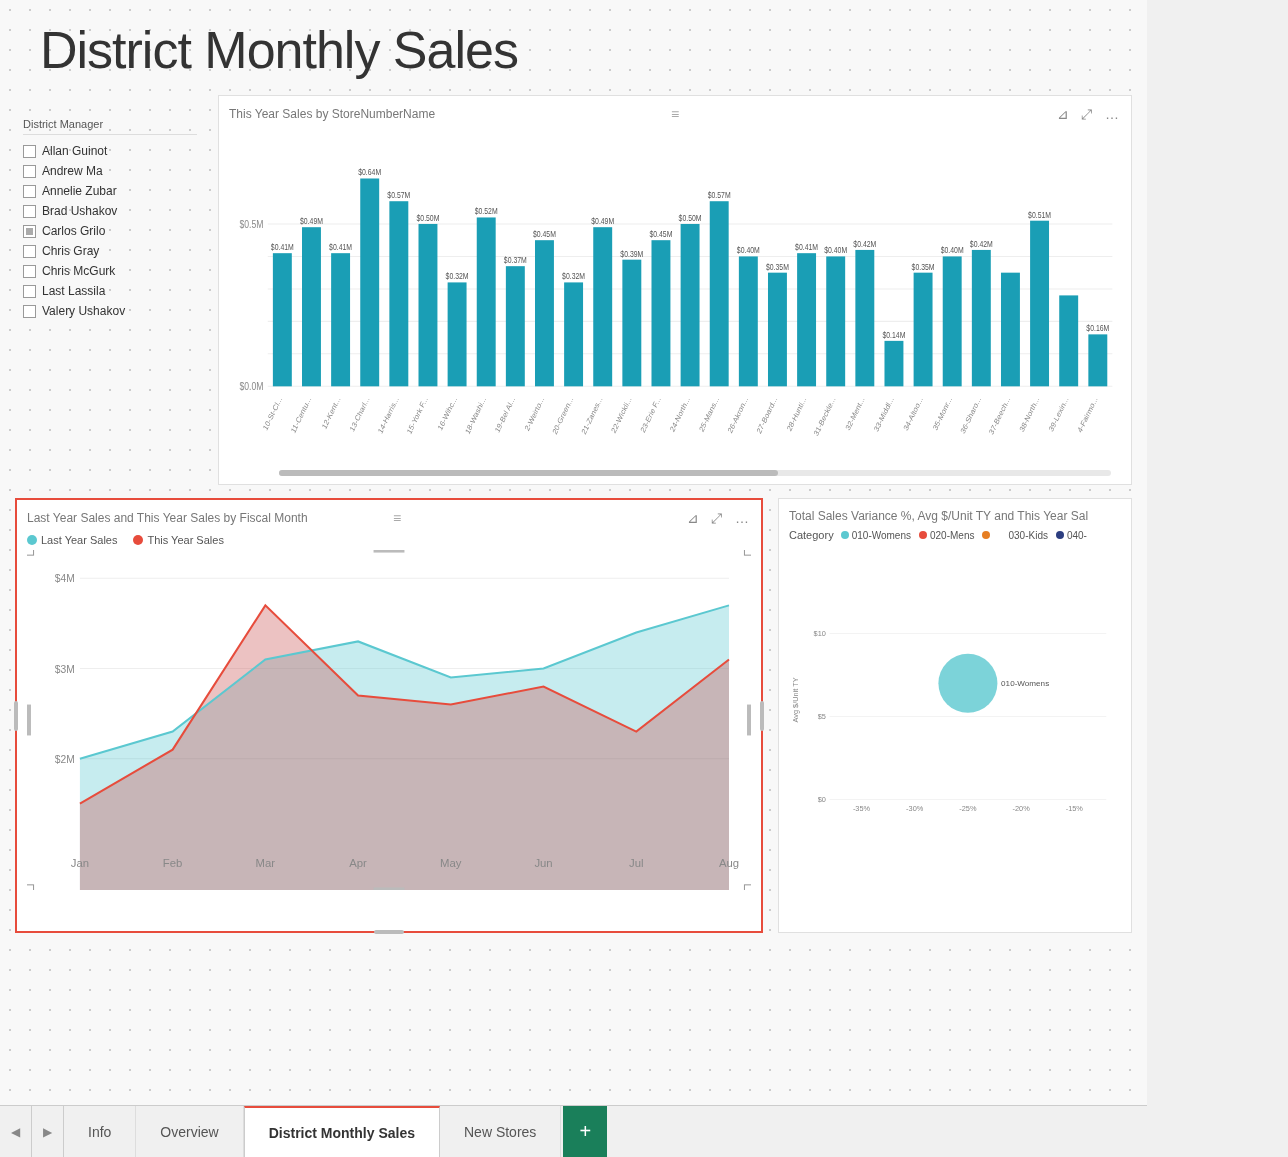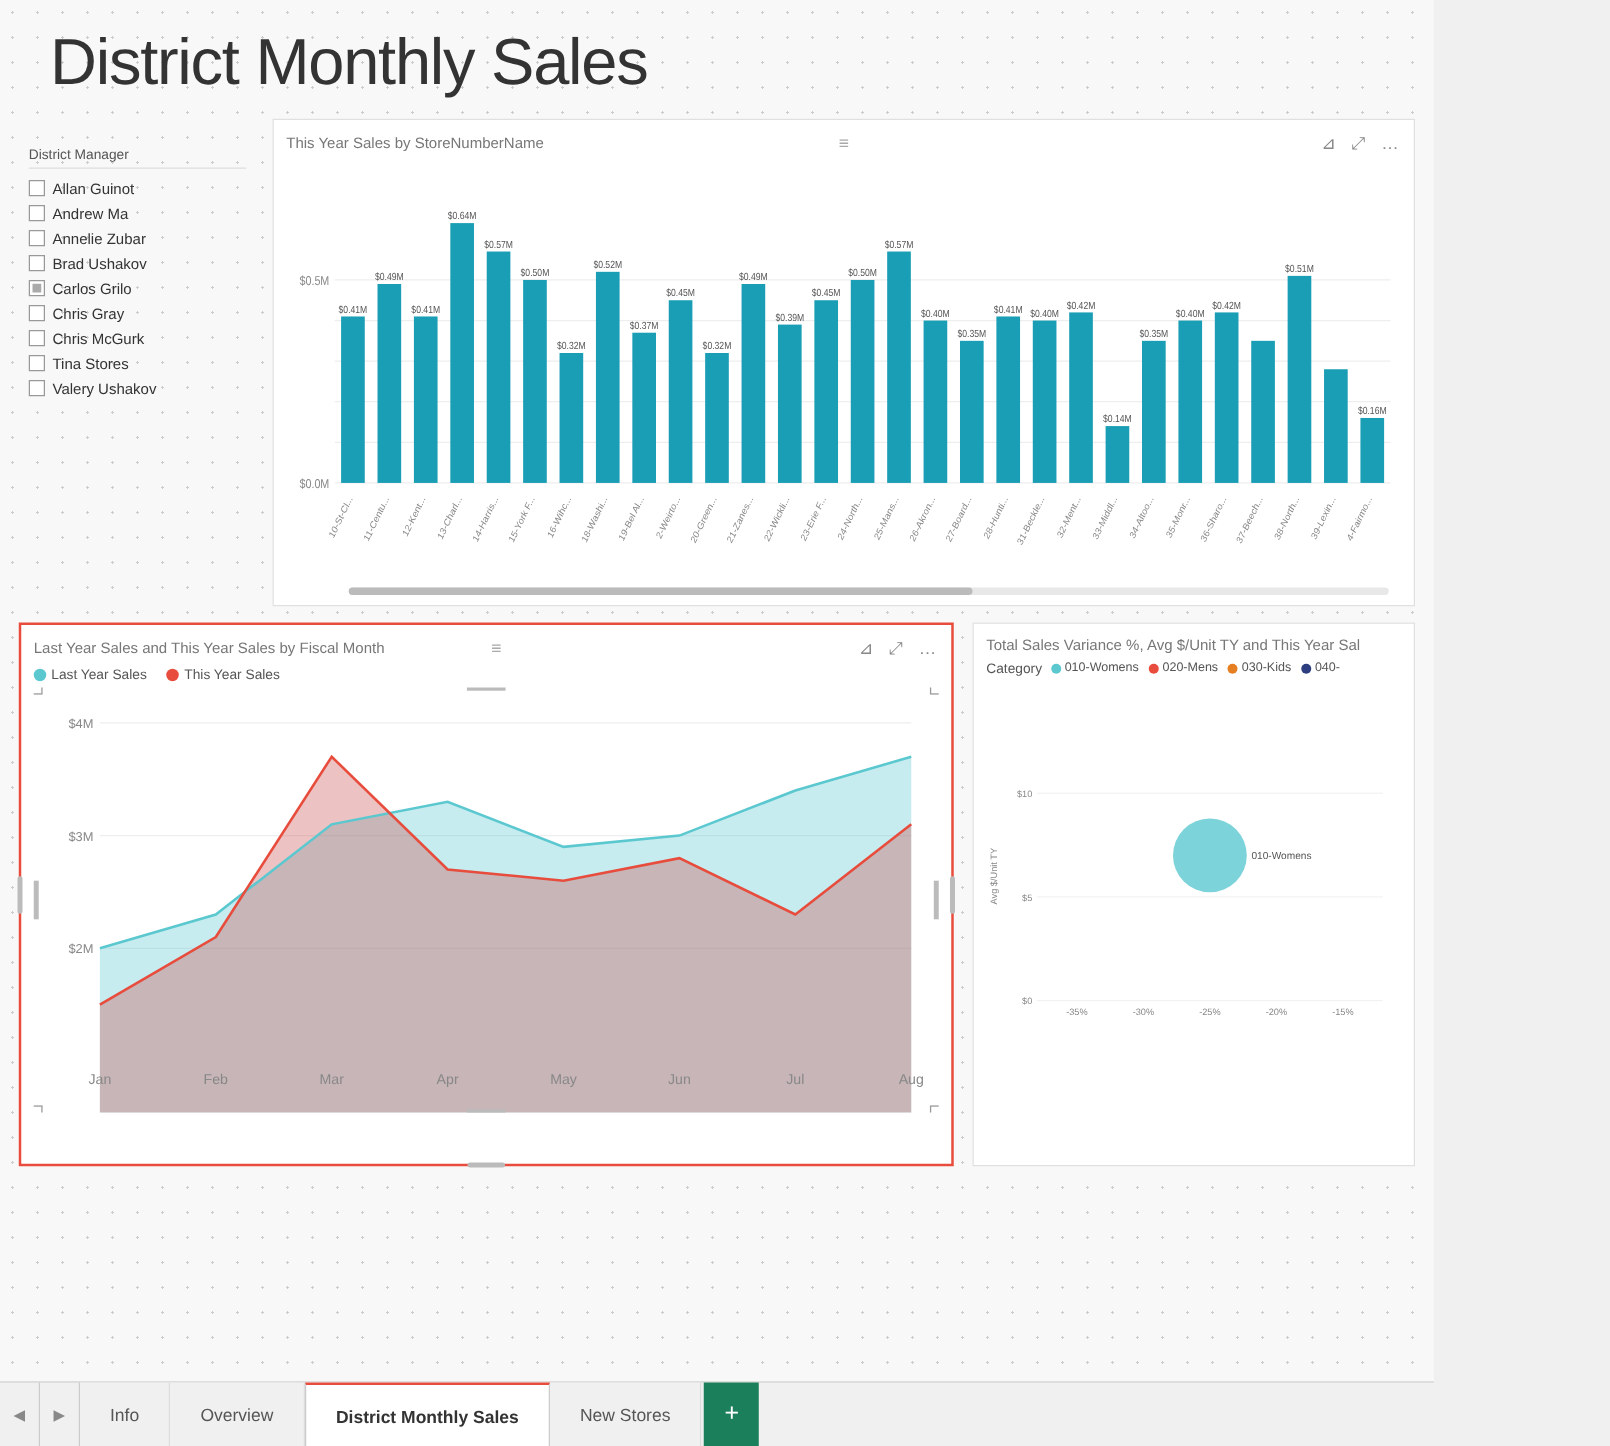--- a/index.html
+++ b/index.html
@@ -48,21 +48,21 @@
     .slicer-title {
       font-size: 11px;
       color: #555;
       border-bottom: 1px solid #ddd;
       padding-bottom: 4px;
       margin-bottom: 6px;
     }
 
     .slicer-item {
       display: flex;
-      align-items: flex-start;
+      align-items: flex-end;
       gap: 6px;
       padding: 3px 0;
       font-size: 12px;
       color: #333;
     }
 
     .slicer-checkbox {
       width: 13px;
       height: 13px;
       border: 1.5px solid #999;
@@ -305,21 +305,21 @@
           <div class="slicer-item">
             <div class="slicer-checkbox"></div>
             <span>Chris Gray</span>
           </div>
           <div class="slicer-item">
             <div class="slicer-checkbox"></div>
             <span>Chris McGurk</span>
           </div>
           <div class="slicer-item">
             <div class="slicer-checkbox"></div>
-            <span>Tina Stores</span>
+            <span>Last Lassila</span>
           </div>
           <div class="slicer-item">
             <div class="slicer-checkbox"></div>
             <span>Valery Ushakov</span>
           </div>
         </div>
     </div>
 
     <div class="bar-chart-panel">
       <div class="panel-header">
@@ -496,21 +496,21 @@
         <span>Category</span>
         <span style="display:inline-flex;gap:8px;margin-left:4px;" id="scatter-legend">
             <span style="display: inline-flex; align-items: center; gap: 3px; font-size: 10px;">
               <span style="width: 8px; height: 8px; border-radius: 50%; background: rgb(91, 200, 208); display: inline-block;"></span>
               <span>010-Womens</span>
             </span>
             <span style="display: inline-flex; align-items: center; gap: 3px; font-size: 10px;">
               <span style="width: 8px; height: 8px; border-radius: 50%; background: rgb(231, 76, 60); display: inline-block;"></span>
               <span>020-Mens</span>
             </span>
-            <span style="display: inline-flex; align-items: center; gap: 3px; font-size: 10px;">
+            <span style="display: inline-flex; align-items: center; gap: 18px; font-size: 10px;">
               <span style="width: 8px; height: 8px; border-radius: 50%; background: rgb(230, 126, 34); display: inline-block;"></span>
               <span>030-Kids</span>
             </span>
             <span style="display: inline-flex; align-items: center; gap: 3px; font-size: 10px;">
               <span style="width: 8px; height: 8px; border-radius: 50%; background: rgb(44, 62, 128); display: inline-block;"></span>
               <span>040-</span>
             </span>
           </span>
       </div>
       <svg id="scatter-svg" width="100%" height="340" viewBox="0 0 450 320">

